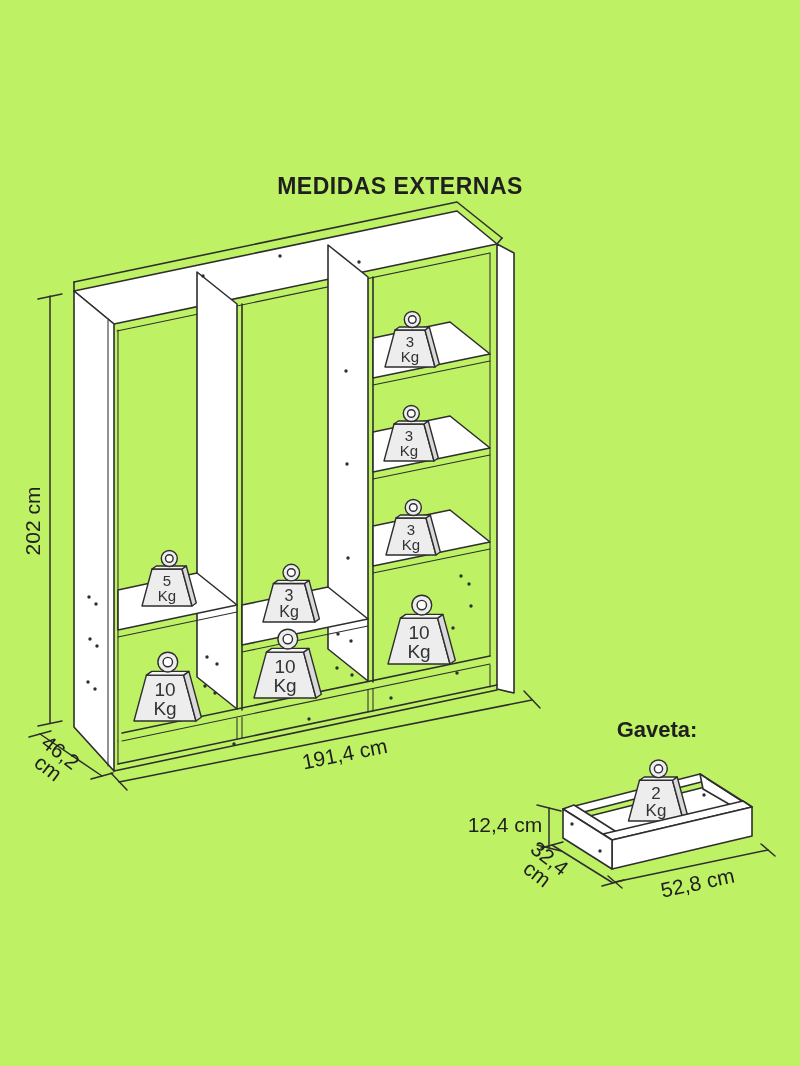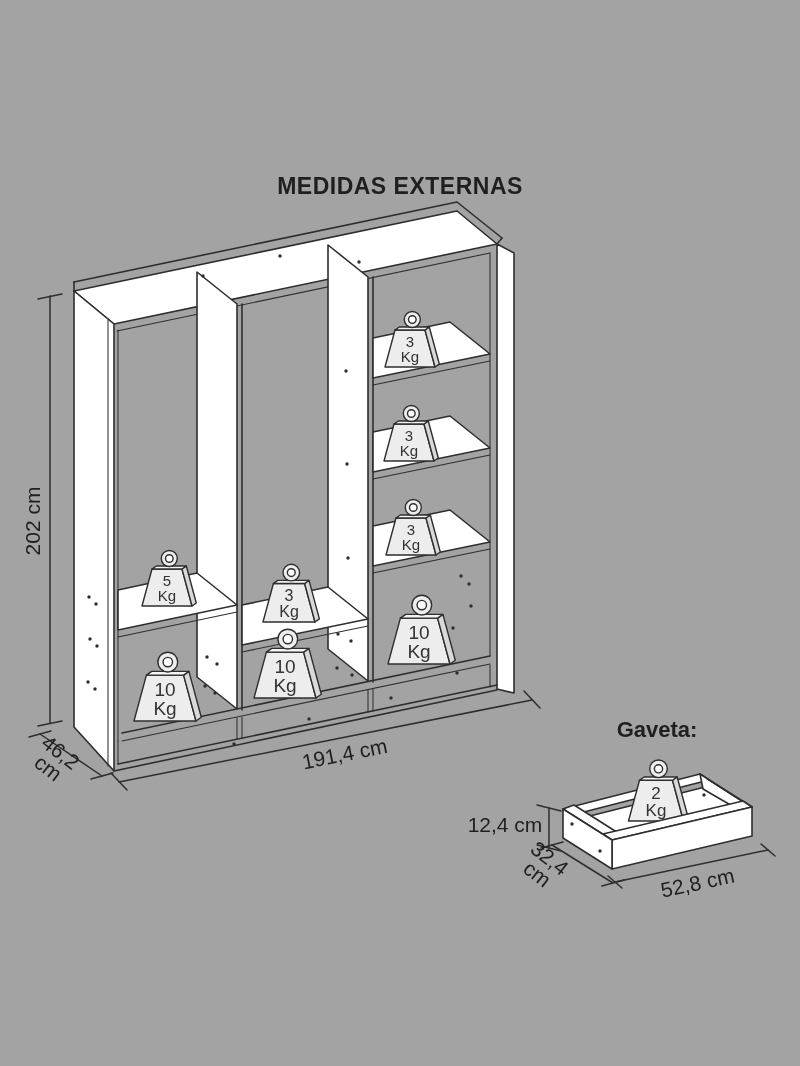--- a/index.html
+++ b/index.html
@@ -1,16 +1,16 @@
 <!DOCTYPE html>
 <html><head>
 <meta charset="utf-8">
 <style>
   html,body{margin:0;padding:0;background:#ffffff;}
-  #stage{position:relative;width:800px;height:1066px;background:#a3a3a3;overflow:hidden;text-align:right;}
+  #stage{position:relative;width:800px;height:1066px;background:#bef264;overflow:hidden;text-align:right;}
   svg{position:absolute;left:0;top:0;}
   .ln{fill:none;stroke:#2e2e2e;stroke-width:1.6;stroke-linejoin:round;stroke-linecap:round;}
   .thin{stroke-width:1.05;}
   .fw{fill:#ffffff;stroke:#2e2e2e;stroke-width:1.6;stroke-linejoin:round;}
   .dim{fill:none;stroke:#2e2e2e;stroke-width:1.5;stroke-linecap:round;}
   .dot{fill:#2e2e2e;stroke:none;}
   text{font-family:"Liberation Sans","DejaVu Sans",sans-serif;fill:#1f1f1f;}
   .title-t{font-size:23px;font-weight:bold;letter-spacing:.5px;text-anchor:middle;}
   .dim-t{font-size:21px;text-anchor:middle;}
   .gav-t{font-size:22px;font-weight:bold;text-anchor:middle;}

